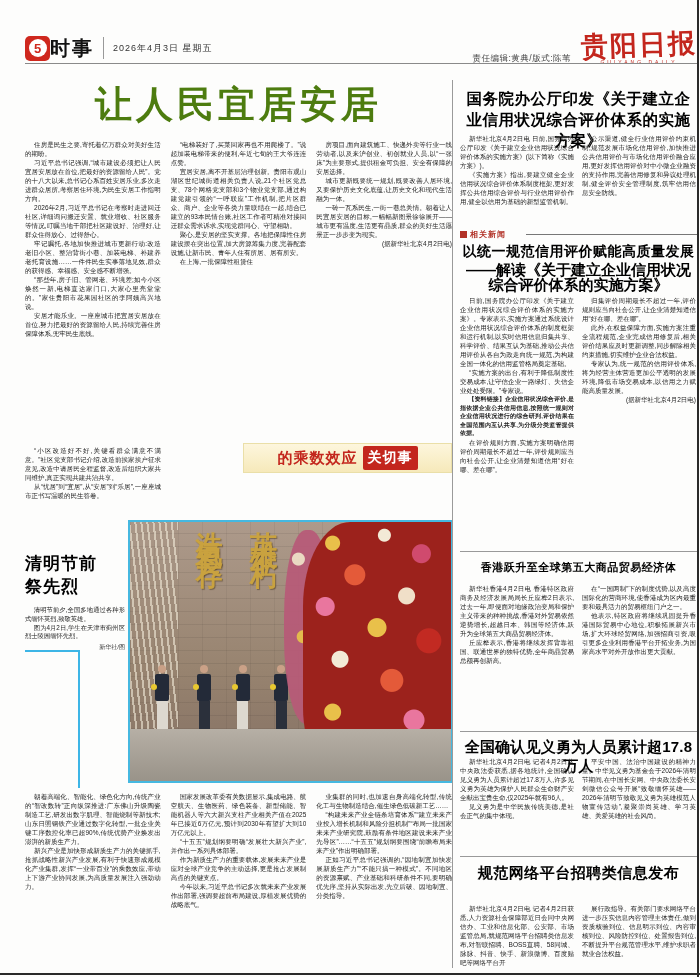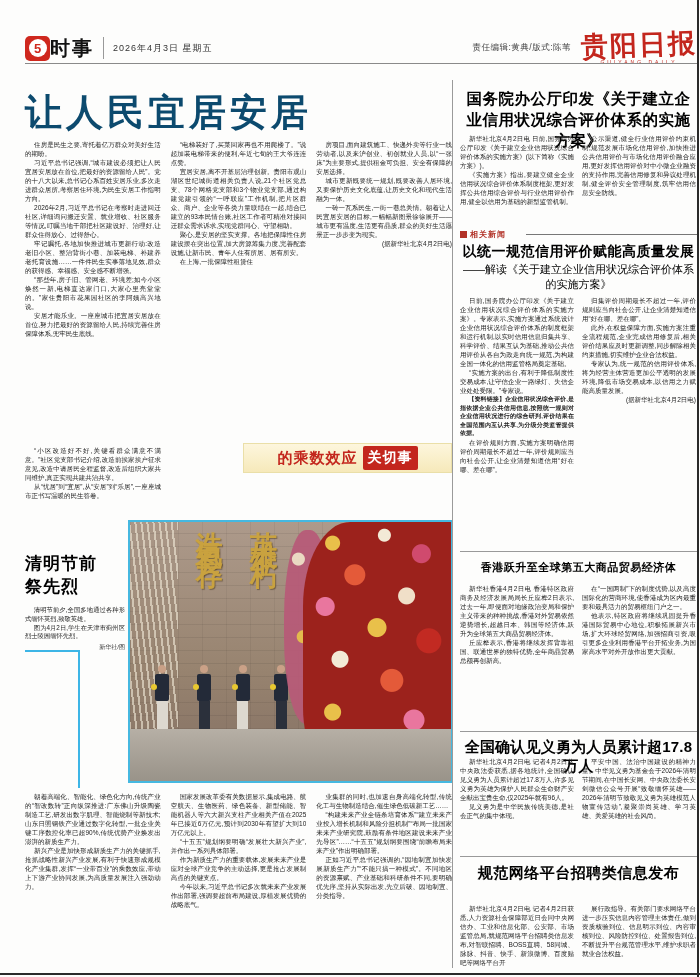--- a/index.html
+++ b/index.html
@@ -12,36 +12,36 @@
   .edge-bottom{ position:absolute; left:0; top:973px; width:700px; height:2px; background:#2a2a2a; }
 
   
   .hdr { position:absolute; left:25px; top:34px; width:672px; height:28px; display:flex; align-items:center; }
   .badge { width:25px; height:25px; background:#cf281e; border-radius:5px; display:flex; align-items:center; justify-content:center; }
   .badge .inner { width:18px; height:18px; background:#fff; border-radius:50%; display:flex; align-items:center; justify-content:center;
                   color:#cf281e; font-weight:bold; font-size:13px; }
   .sect { font-size:20px; font-weight:bold; letter-spacing:2px; color:#111; }
   .hdr-div { width:1px; height:22px; background:#999; margin:0 9px; }
   .hdr-date { font-size:9px; color:#333; letter-spacing:1px; }
-  .hdr-right { margin-left:auto; display:flex; align-items:center; }
+  .hdr-right { margin-left:auto; display:flex; align-items:flex-end; }
   .editors { font-size:8.5px; color:#444; margin-right:10px; letter-spacing:.5px; }
   .masthead { text-align:center; }
   .masthead .mh { font-family:"DejaVu Serif","Liberation Serif",serif; font-size:27px; font-weight:bold;
                   color:#c3261d; transform:rotate(-2deg); letter-spacing:2px; line-height:26px; }
   .masthead .mh-sub { font-size:5px; color:#c3261d; letter-spacing:3px; margin-top:1px; }
   .hdr-rule { position:absolute; left:25px; top:63px; width:672px; height:1px; background:#8a8a8a; }
 
   
   .tcol { font-size:6.5px; line-height:9px; text-align:justify; color:#222; overflow:hidden; }
   .tcol p { text-indent:1.4em; margin:0; }
   .right-end p:last-child { text-align:right; text-indent:0; }
 
   
-  .lead-hl { position:absolute; left:25px; top:88px; width:427px; 
-             font-size:37px; font-weight:bold; letter-spacing:4px; color:#0c4a6e; }
+  .lead-hl { position:absolute; left:25px; top:80px; width:427px; text-align:center;
+             font-size:37px; font-weight:bold; letter-spacing:4px; color:#4d7c0f; }
   .lead-cols { position:absolute; left:25px; top:140px; width:427px; height:300px; display:flex; gap:10px; }
   .lead-cols .tcol { width:136px; height:300px; }
   .lead-more { position:absolute; left:25px; top:446px; width:136px; height:100px; }
   .banner { position:absolute; left:243px; top:443px; width:209px; height:30px;
             background:linear-gradient(180deg,#fdf6dd,#f6e9ba); border:1px solid #eadfa8;
             display:flex; align-items:center; justify-content:center; }
   .banner .bt { color:#c3261d; font-weight:bold; font-size:15px; letter-spacing:1px; }
   .banner .bb { background:#c3261d; color:#fff; font-weight:bold; font-size:14px;
                 padding:3px 5px; border-radius:2px; margin-left:5px; letter-spacing:1px; }
 
@@ -112,21 +112,21 @@
   .rc-h { font-weight:bold; text-align:center; color:#000; }
   .a1h { top:88px; font-size:15.5px; line-height:21px; letter-spacing:.5px; }
   .rc-body { display:flex; gap:8px; }
   .rc-body .tcol { width:114px; }
   .a1b { top:134px; } .a1b .tcol { height:92px; }
   .rel { top:229px; display:flex; align-items:center; }
   .rel .sq { width:7px; height:7px; background:#b23227; margin-right:3px; }
   .rel .rl { font-size:8px; font-weight:bold; color:#b23227; letter-spacing:1px; margin-right:20px; }
   .rel .ln { flex:1; height:1px; background:#777; }
   .a2h { top:243px; font-size:14px; letter-spacing:.5px; }
-  .a2s { top:262px; font-size:11px; font-weight:normal; text-align:center; line-height:15px; color:#000; }
+  .a2s { top:262px; font-size:15px; font-weight:bold; text-align:center; line-height:15px; color:#000; }
   .a2b { top:296px; } .a2b .tcol { height:248px; }
   .a2b .ca p:nth-child(3) { font-weight:bold; font-size:6px; line-height:8.6px; }
   .rdiv { height:1px; background:#999; }
   .d1 { top:551px; } .d2 { top:731px; } .d3 { top:856px; }
   .a3h { top:560px; font-size:11px; letter-spacing:.5px; }
   .a3b { top:584px; } .a3b .tcol { height:142px; }
   .a4h { top:738px; font-size:15px; letter-spacing:.2px; }
   .a4b { top:757px; } .a4b .tcol { height:95px; }
   .a5h { top:863px; font-size:15px; line-height:19px; letter-spacing:.5px; }
   .a5b { top:904px; } .a5b .tcol { height:64px; }

